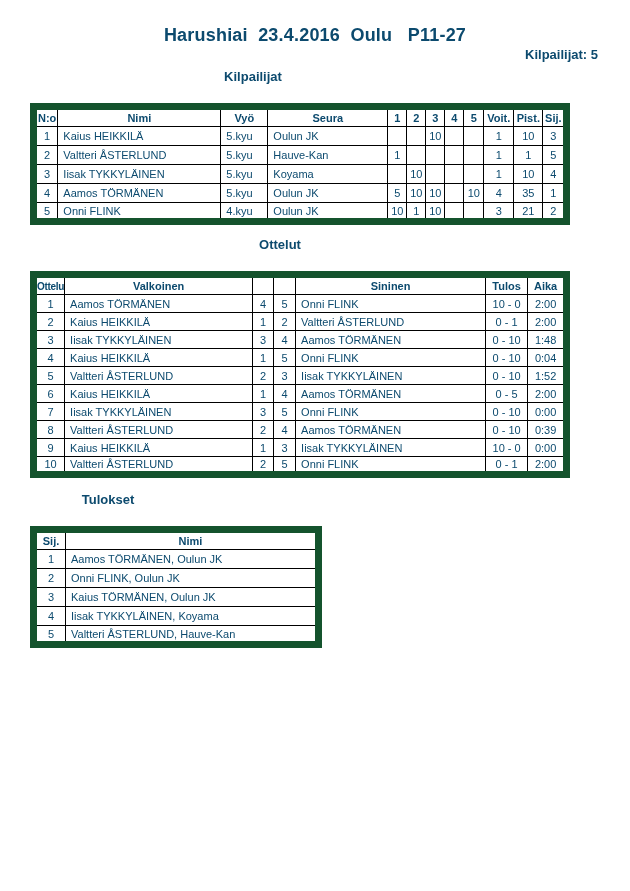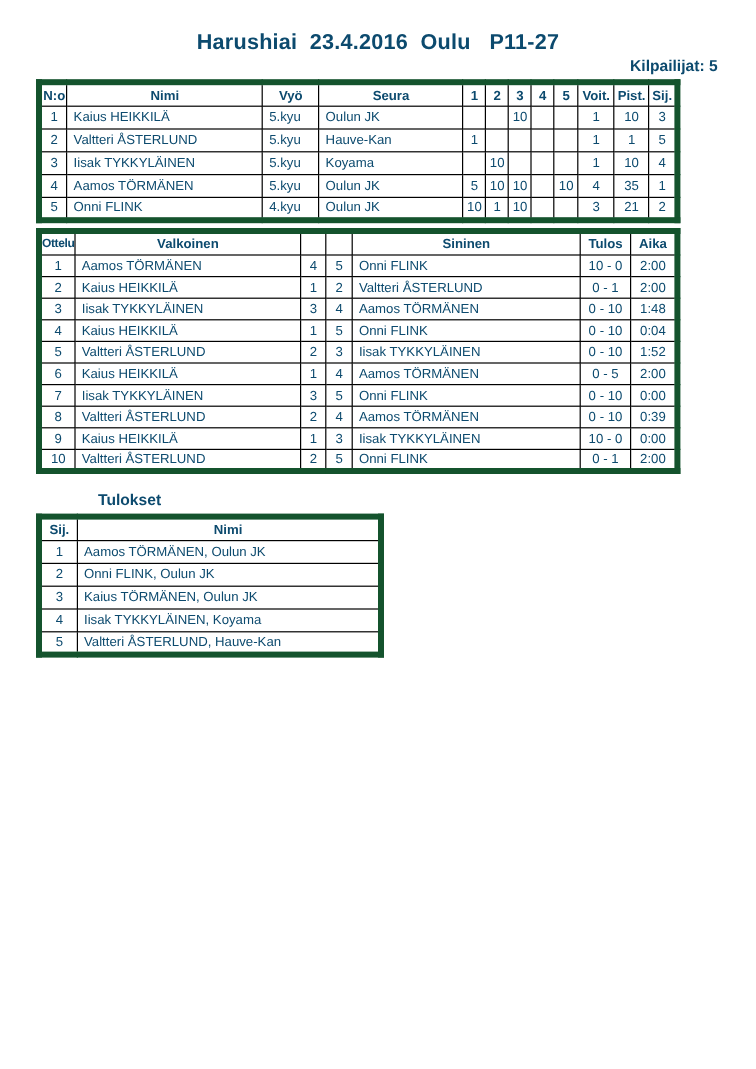--- a/index.html
+++ b/index.html
@@ -16,41 +16,42 @@
     margin-top: 1px; padding-right: 32px; text-align: right;
     font-weight: bold; font-size: 13px;
   }
   .section-heading { font-weight: bold; font-size: 13px; text-align: center; }
   .h-competitors { width: 506px; margin-top: 7px; }
   .h-matches   { width: 560px; margin-top: 12px; }
   .h-results   { width: 216px; margin-top: 14px; }
 
   table.tbl {
     border-collapse: collapse; table-layout: fixed;
-    margin-left: 30px; margin-top: 4px; border: 5px solid #14532d;
+    margin-left: 30px; margin-top: 19px; border: 7px solid #14532d;
   }
   .tbl th, .tbl td {
     border: 1px solid #000; font-size: 11px; overflow: hidden;
     white-space: nowrap; padding: 0 1px; vertical-align: middle;
   }
   .tbl th { font-weight: bold; height: 20px; text-align: center; }
   .tbl td { height: 19px; }
   table.matches td { height: 18px; }
   td.l { text-align: left; padding: 0 0 0 5px; }
   td.c { text-align: center; }
   th.small-h { font-size: 10px; padding: 0; letter-spacing: -0.3px; }
 </style>
 </head>
 <body>
 
 <div class="page">
 
   <div class="title">Harushiai  23.4.2016  Oulu   P11-27</div>
   <div class="participants">Kilpailijat: 5</div>
 
+  <div class="section-heading h-competitors">Kilpailijat</div>
   <table class="tbl competitors">
     <colgroup>
       <col style="width:22px">
         <col style="width:163px">
         <col style="width:47px">
         <col style="width:120px">
       <col style="width:19px">
         <col style="width:19px">
         <col style="width:19px">
         <col style="width:19px">
@@ -142,20 +143,21 @@
           <td class="c">10</td>
           <td class="c"></td>
           <td class="c"></td>
           <td class="c">3</td>
           <td class="c">21</td>
           <td class="c">2</td>
         </tr>
       </tbody>
   </table>
 
+  <div class="section-heading h-matches">Ottelut</div>
   <table class="tbl matches">
     <colgroup>
       <col style="width:30px">
         <col style="width:188px">
         <col style="width:21px">
         <col style="width:22px">
       <col style="width:190px">
         <col style="width:42px">
         <col style="width:39px">
     </colgroup>

